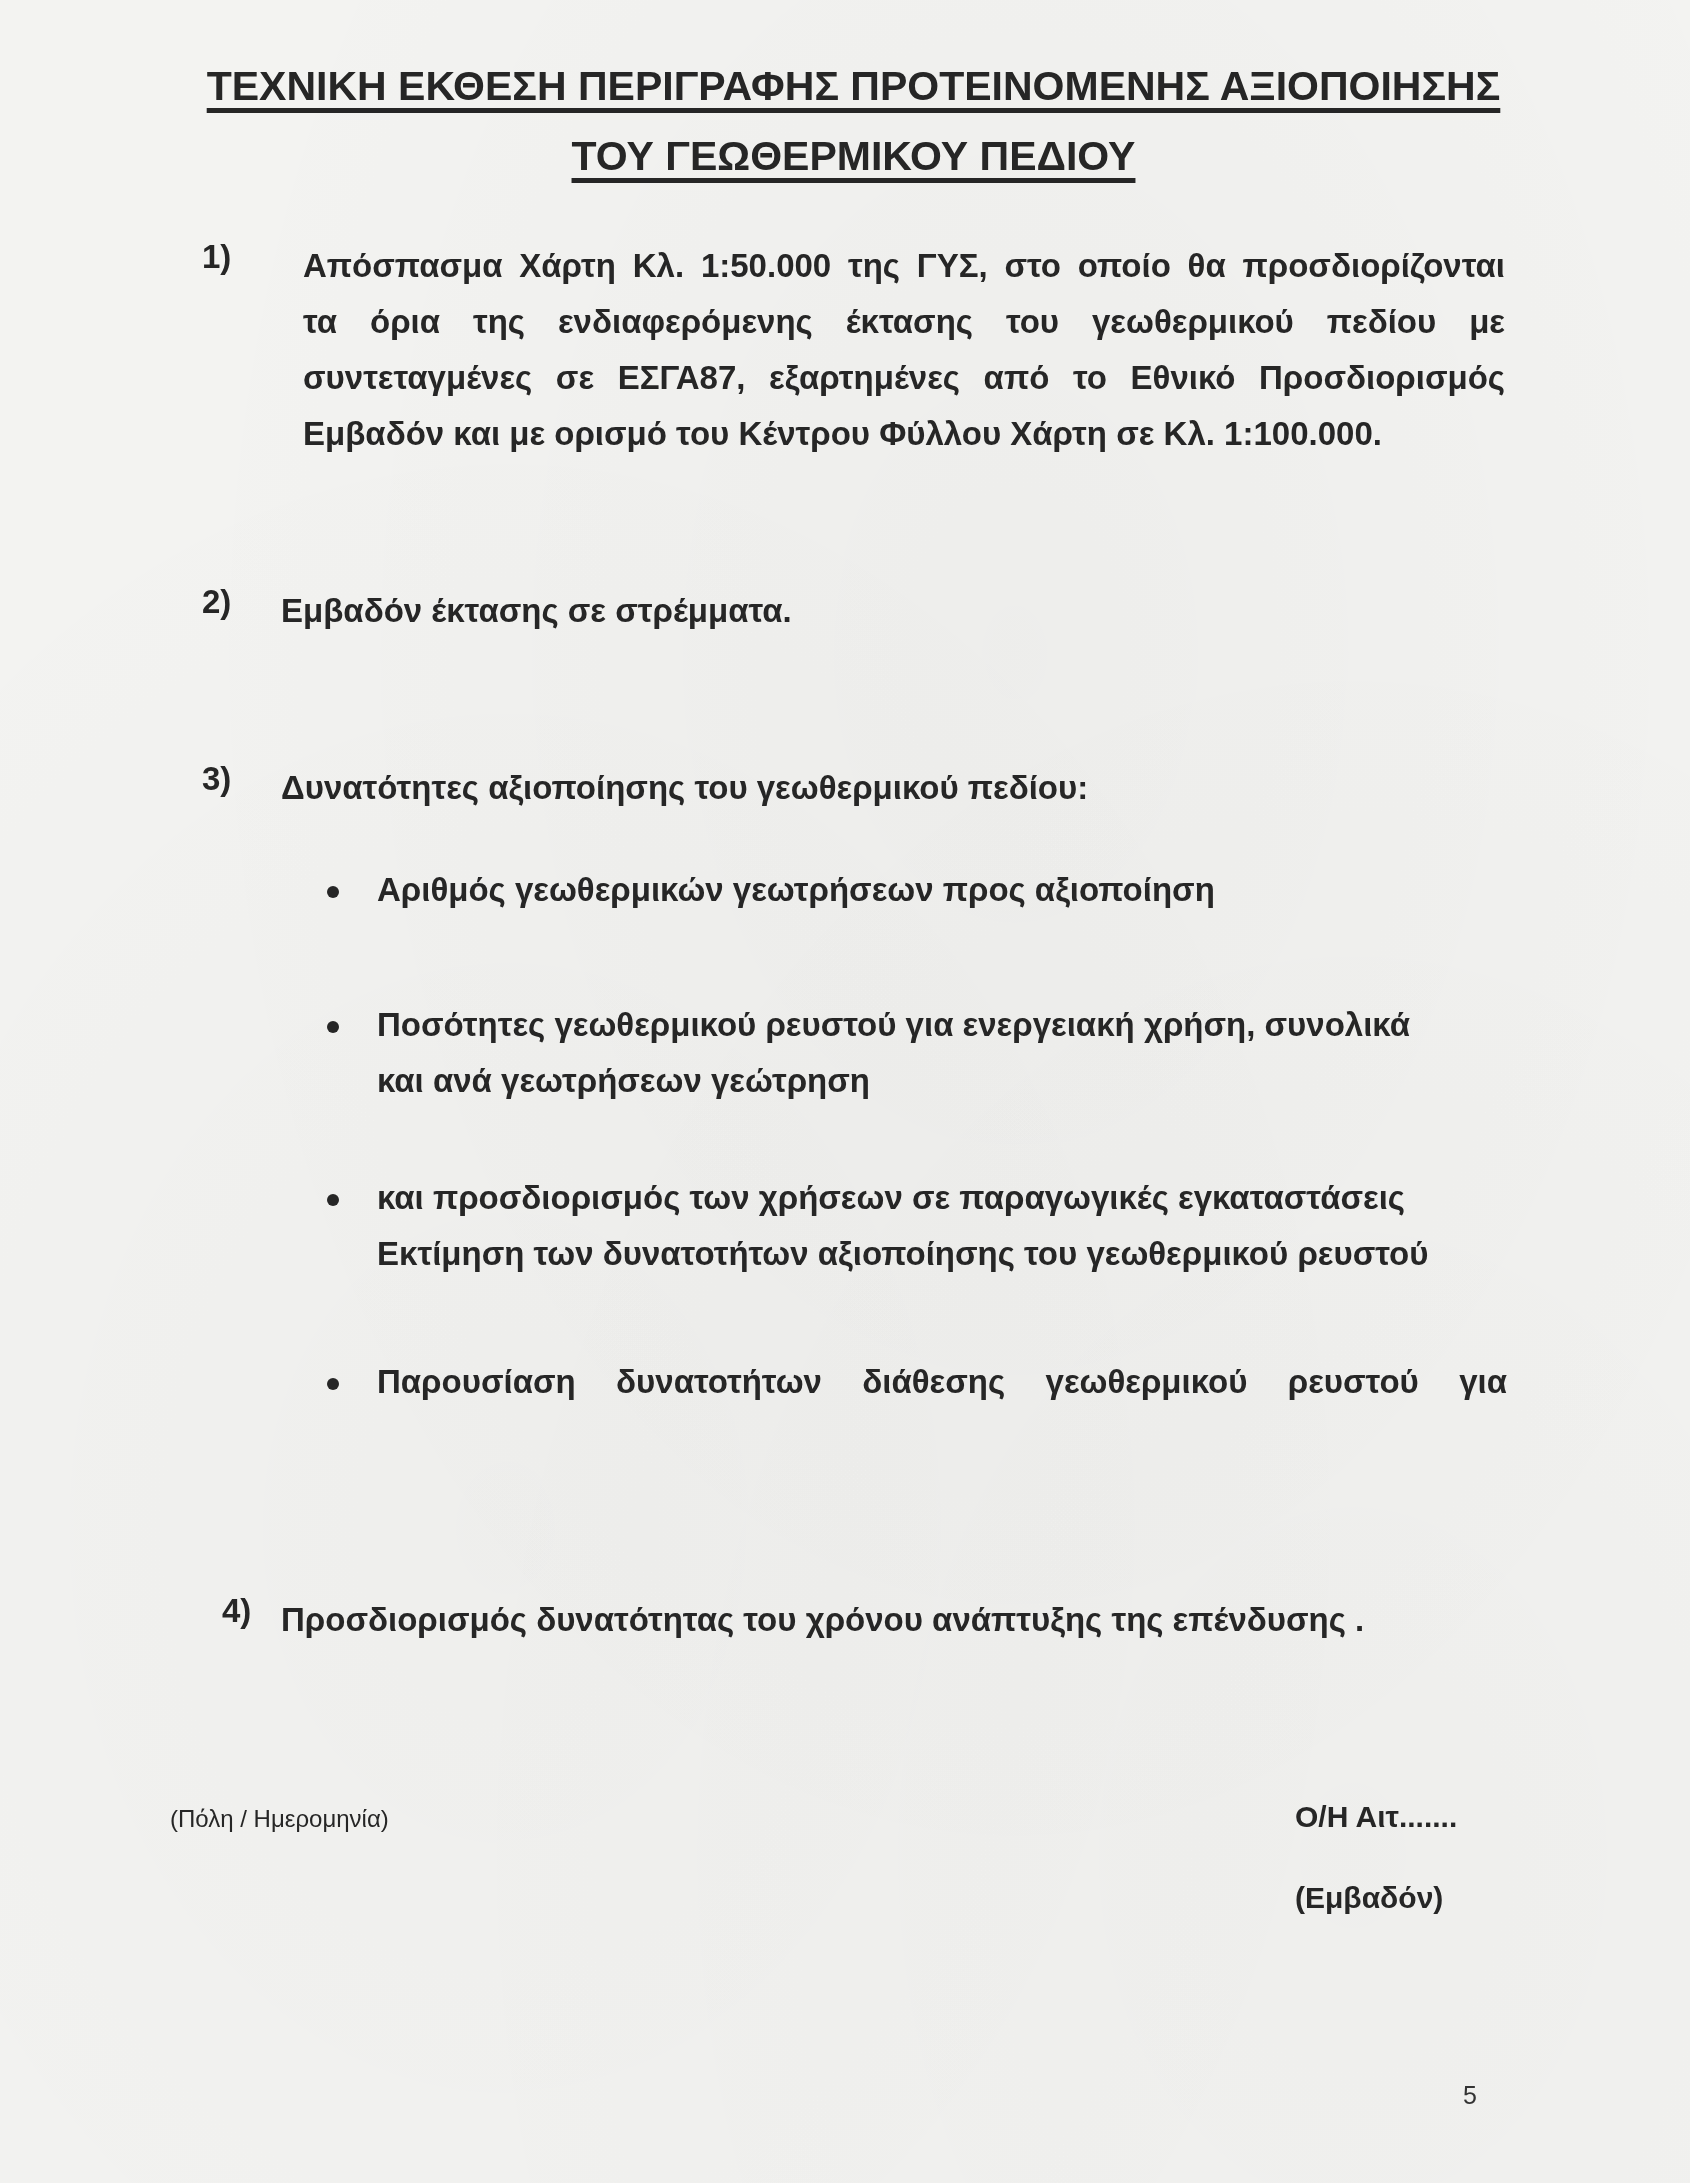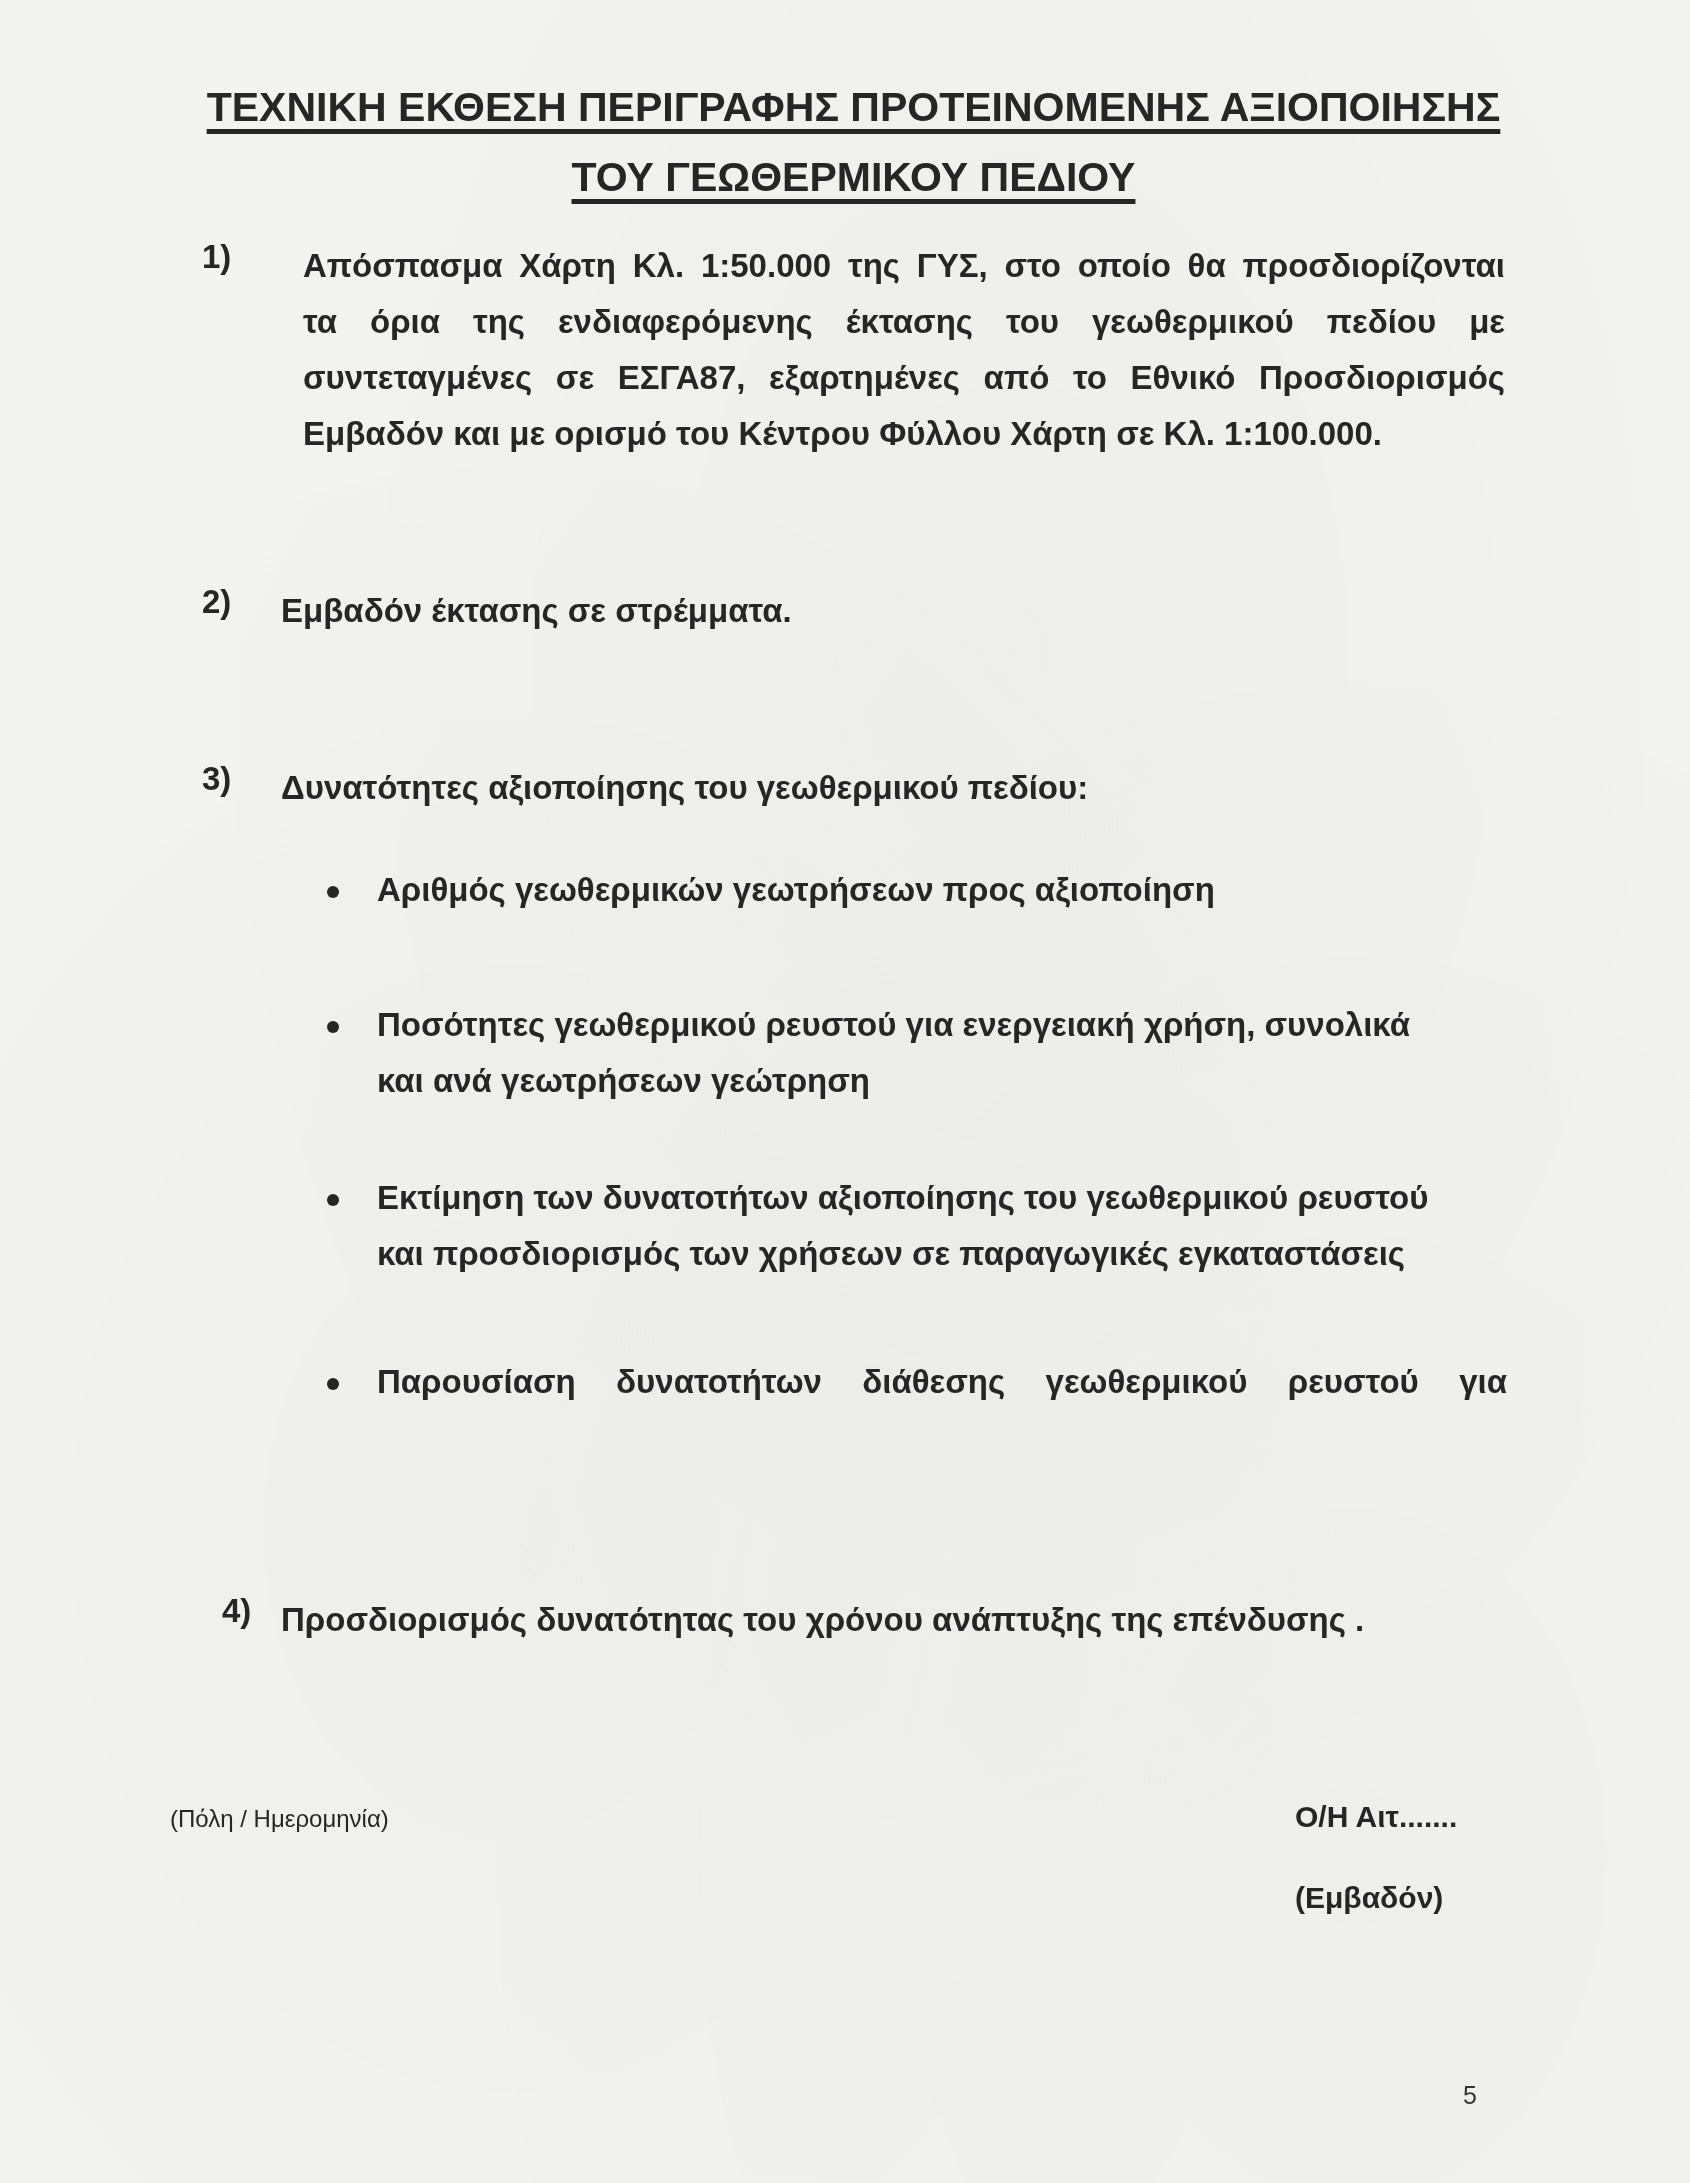--- a/index.html
+++ b/index.html
@@ -32,21 +32,20 @@
     letter-spacing: 0px;
     text-decoration: underline;
     text-decoration-thickness: 4.6px;
     text-underline-offset: 8px;
     white-space: nowrap;
     left: 0;
     width: 1691px;
     text-align: center;
     padding-left: 16px;
     box-sizing: border-box;
-    margin-top: 21px;
   }
   .title-1 { top: 63px; }
   .title-2 { top: 133px; }
 
   .body-text {
     font-weight: bold;
     font-size: 33px;
     line-height: 56px;
     white-space: nowrap;
   }
@@ -179,22 +178,22 @@
     <span class="bullet-dot"></span>
     <div class="bullet-text">
       <span class="bl">Ποσότητες γεωθερμικού ρευστού για ενεργειακή χρήση, συνολικά</span>
       <span class="bl">και ανά γεωτρήσεων γεώτρηση</span>
     </div>
   </div>
 
   <div class="bullet-item body-text" style="top:308px;">
     <span class="bullet-dot"></span>
     <div class="bullet-text">
+      <span class="bl">και προσδιορισμός των χρήσεων σε παραγωγικές εγκαταστάσεις</span>
       <span class="bl">Εκτίμηση των δυνατοτήτων αξιοποίησης του γεωθερμικού ρευστού</span>
-      <span class="bl">και προσδιορισμός των χρήσεων σε παραγωγικές εγκαταστάσεις</span>
     </div>
   </div>
 
   <div class="bullet-item body-text" style="top:492px;">
     <span class="bullet-dot"></span>
     <div class="bullet-text">
       <span class="bl justify">Παρουσίαση δυνατοτήτων διάθεσης γεωθερμικού ρευστού για</span>
     </div>
   </div>
 </div>

